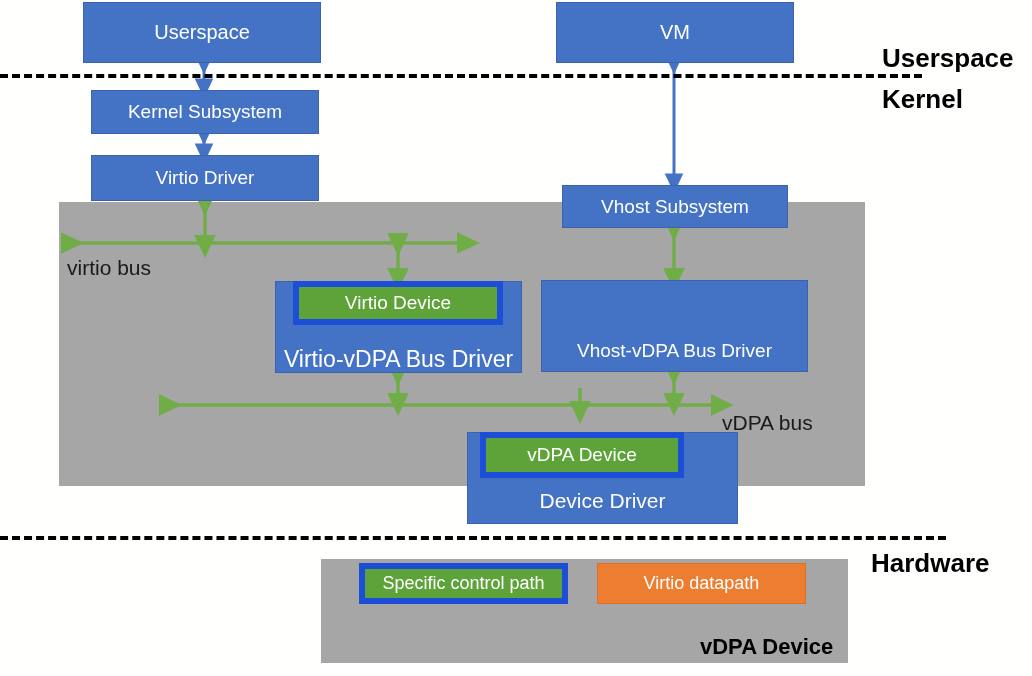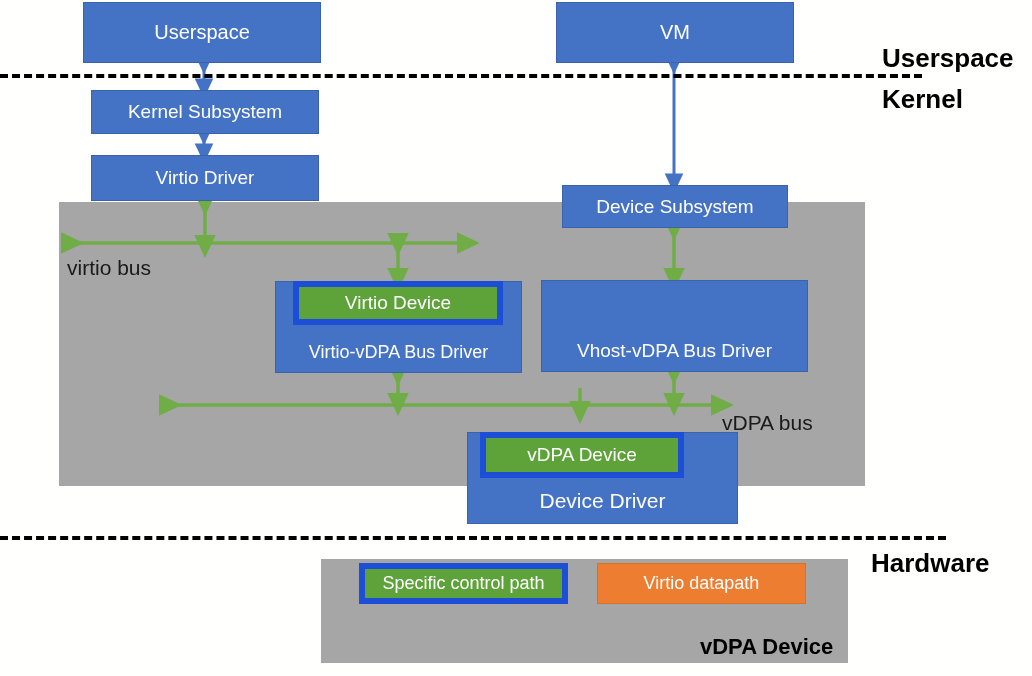--- a/index.html
+++ b/index.html
@@ -150,28 +150,28 @@
 
   <div class="box blue" style="left:91px; top:90px; width:228px; height:44px; font-size:19px;">
     <span>Kernel Subsystem</span>
   </div>
 
   <div class="box blue" style="left:91px; top:155px; width:228px; height:46px; font-size:19px;">
     <span>Virtio Driver</span>
   </div>
 
   <div class="box blue" style="left:562px; top:185px; width:226px; height:43px; font-size:19px;">
-    <span>Device Subsystem</span>
+    <span>Vhost Subsystem</span>
   </div>
 
   <div class="label-plain" style="left:67px; top:256px; font-size:21px;">virtio bus</div>
 
   <div class="label-plain" style="left:722px; top:411px; font-size:21px;">vDPA bus</div>
 
-  <div class="box blue" style="left:275px; top:281px; width:247px; height:92px; align-items:flex-end; padding-bottom:9px; font-size:18px;">
+  <div class="box blue" style="left:275px; top:281px; width:247px; height:92px; align-items:flex-end; font-size:23px;">
     <span>Virtio-vDPA Bus Driver</span>
   </div>
   <div class="box green" style="left:293px; top:281px; width:210px; height:44px; font-size:19px;">
     <span>Virtio Device</span>
   </div>
 
   <div class="box blue" style="left:541px; top:280px; width:267px; height:92px; align-items:flex-end; padding-bottom:9px; font-size:19px;">
     <span>Vhost-vDPA Bus Driver</span>
   </div>
 

